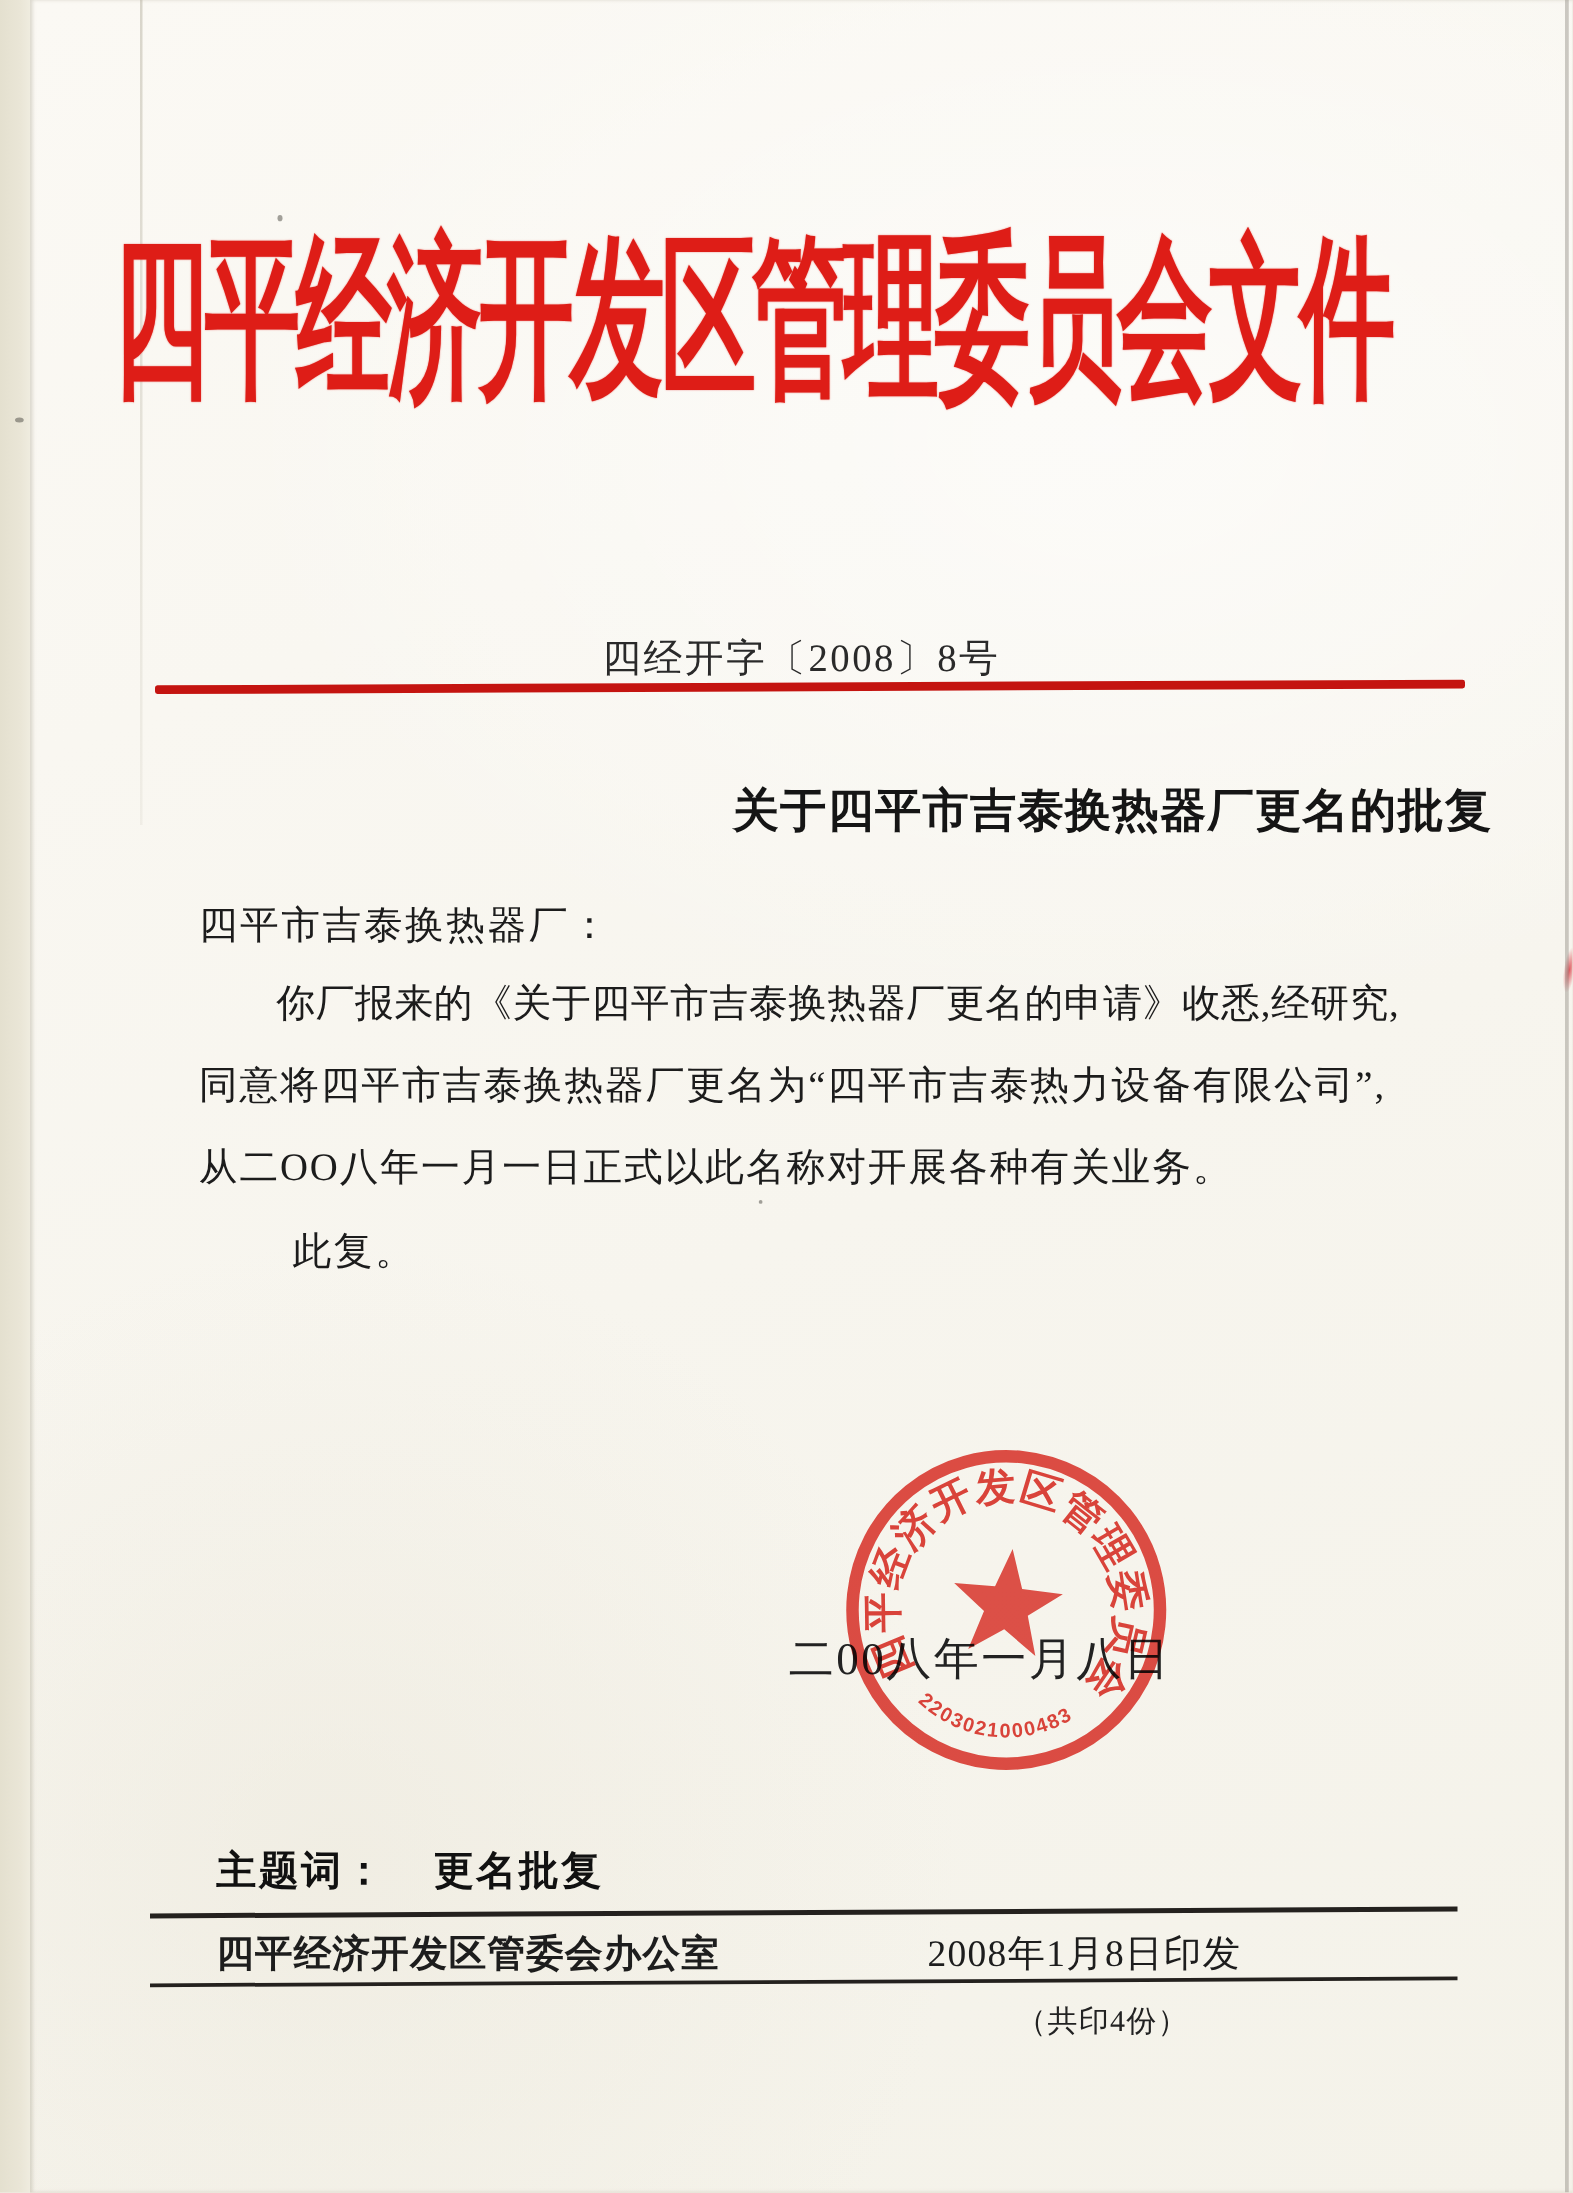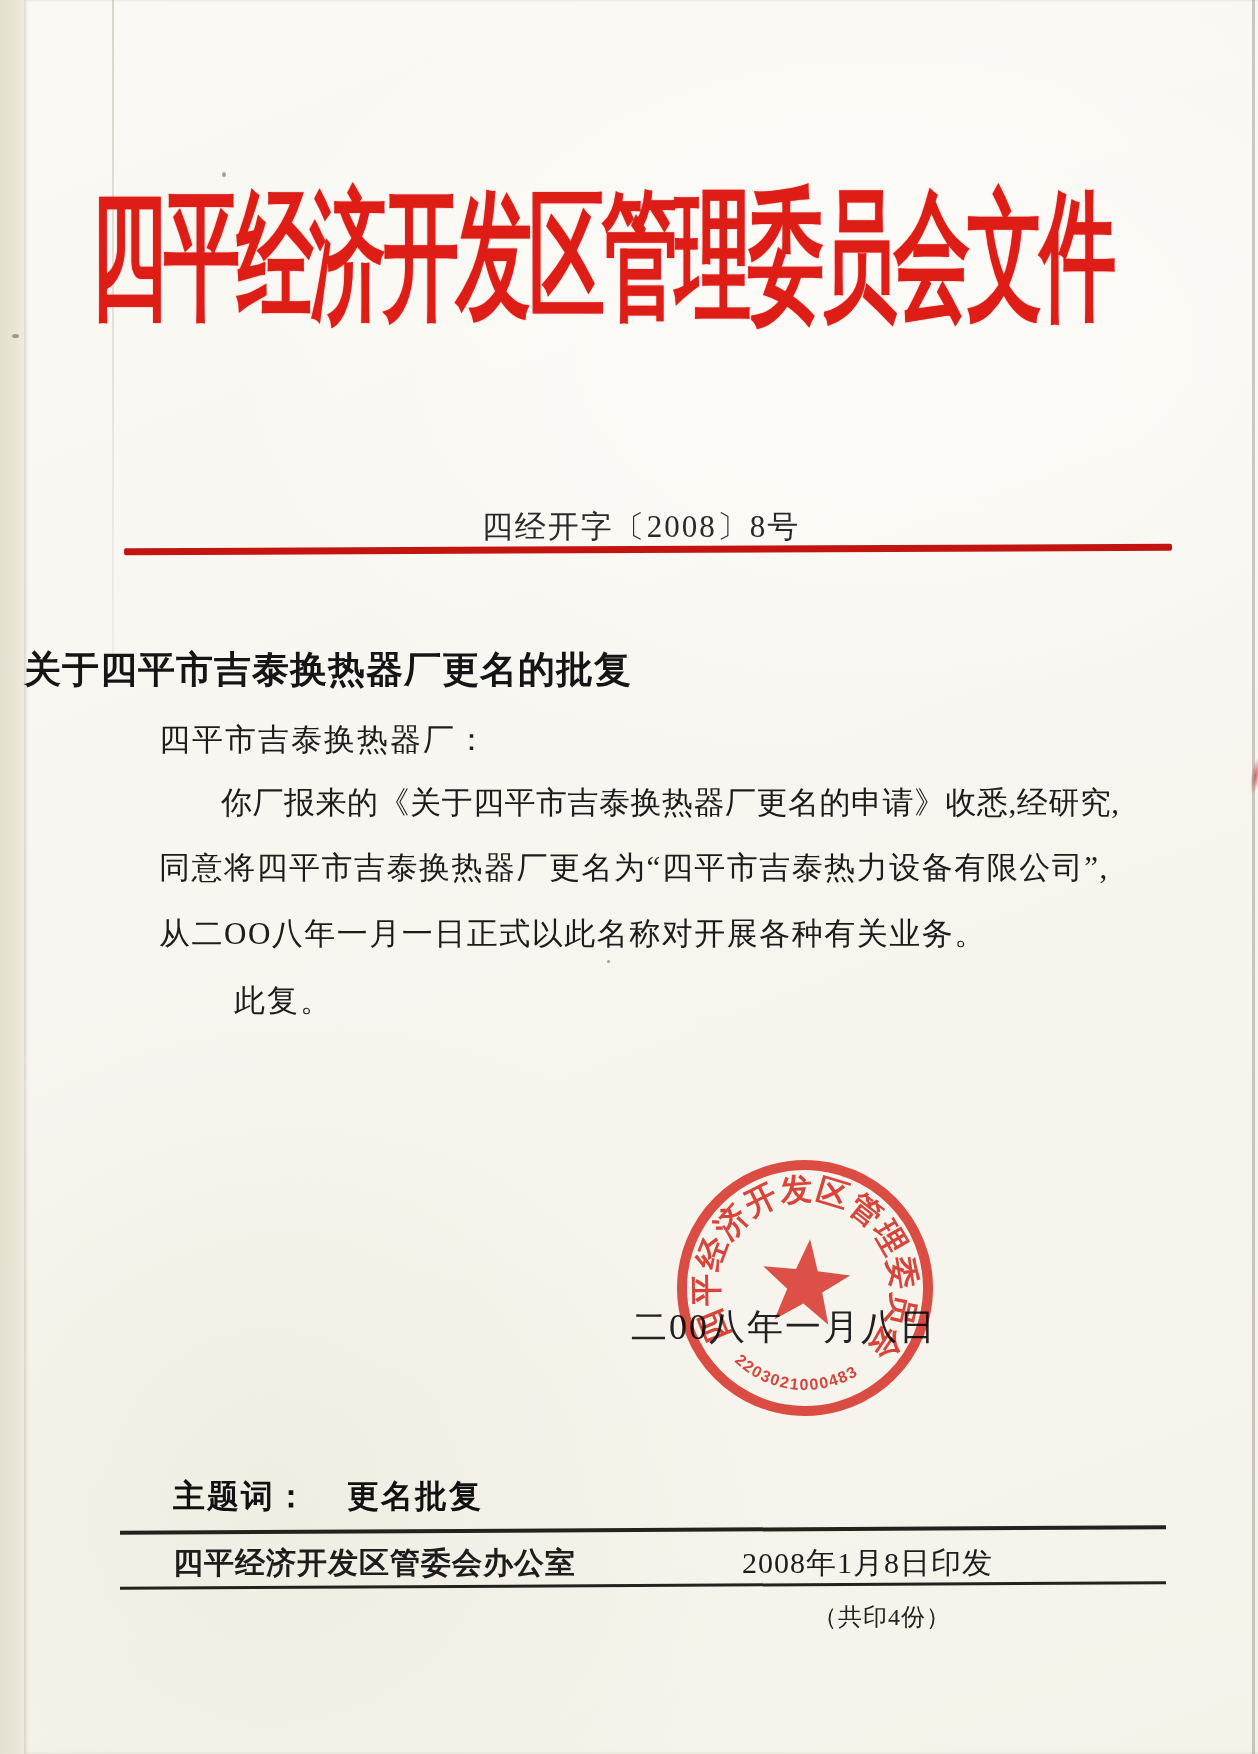--- a/index.html
+++ b/index.html
@@ -29,23 +29,23 @@
   .red-header{position:absolute;left:0;right:78px;top:186px;text-align:center;
     color:#de1d17;font-weight:bold;font-size:76px;letter-spacing:-3px;line-height:1;
     transform:scaleY(1.85);transform-origin:center top;white-space:nowrap;
     font-family:"Liberation Serif","DejaVu Serif",serif;
     text-shadow:0 0 1px rgba(222,29,23,.6);}
   .doc-no{position:absolute;left:0;right:0;top:458px;text-align:center;
     font-size:31px;color:#2a2a2a;letter-spacing:2px;margin-top:48px;}
   .red-rule{position:absolute;left:100px;top:546px;width:1048px;height:7px;
     background:#c41410;transform:rotate(-0.25deg);border-radius:2px;}
 
-  .doc-title{position:absolute;left:0;right:64px;top:624px;text-align:left;
+  .doc-title{position:absolute;left:0;right:64px;top:624px;text-align:right;
     font-size:37px;font-weight:bold;color:#151515;letter-spacing:1px;
-    font-family:"Liberation Sans","DejaVu Sans",sans-serif;margin-top:21px;}
+    font-family:"Liberation Sans","DejaVu Sans",sans-serif;}
 
   .bodyline{position:absolute;font-size:31px;color:#1c1c1c;white-space:nowrap;line-height:1.1;}
   .salutation{left:135px;top:723px;letter-spacing:2px;}
   .l1{left:197px;top:786px;letter-spacing:0.5px;}
   .l2{left:135px;top:851px;letter-spacing:1.5px;}
   .l3{left:135px;top:917px;letter-spacing:1.5px;}
   .l4{left:210px;top:984px;letter-spacing:2px;}
 
   .issue-date-cn{position:absolute;left:607px;top:1303px;font-size:36px;color:#222;
     letter-spacing:2px;white-space:nowrap;}

